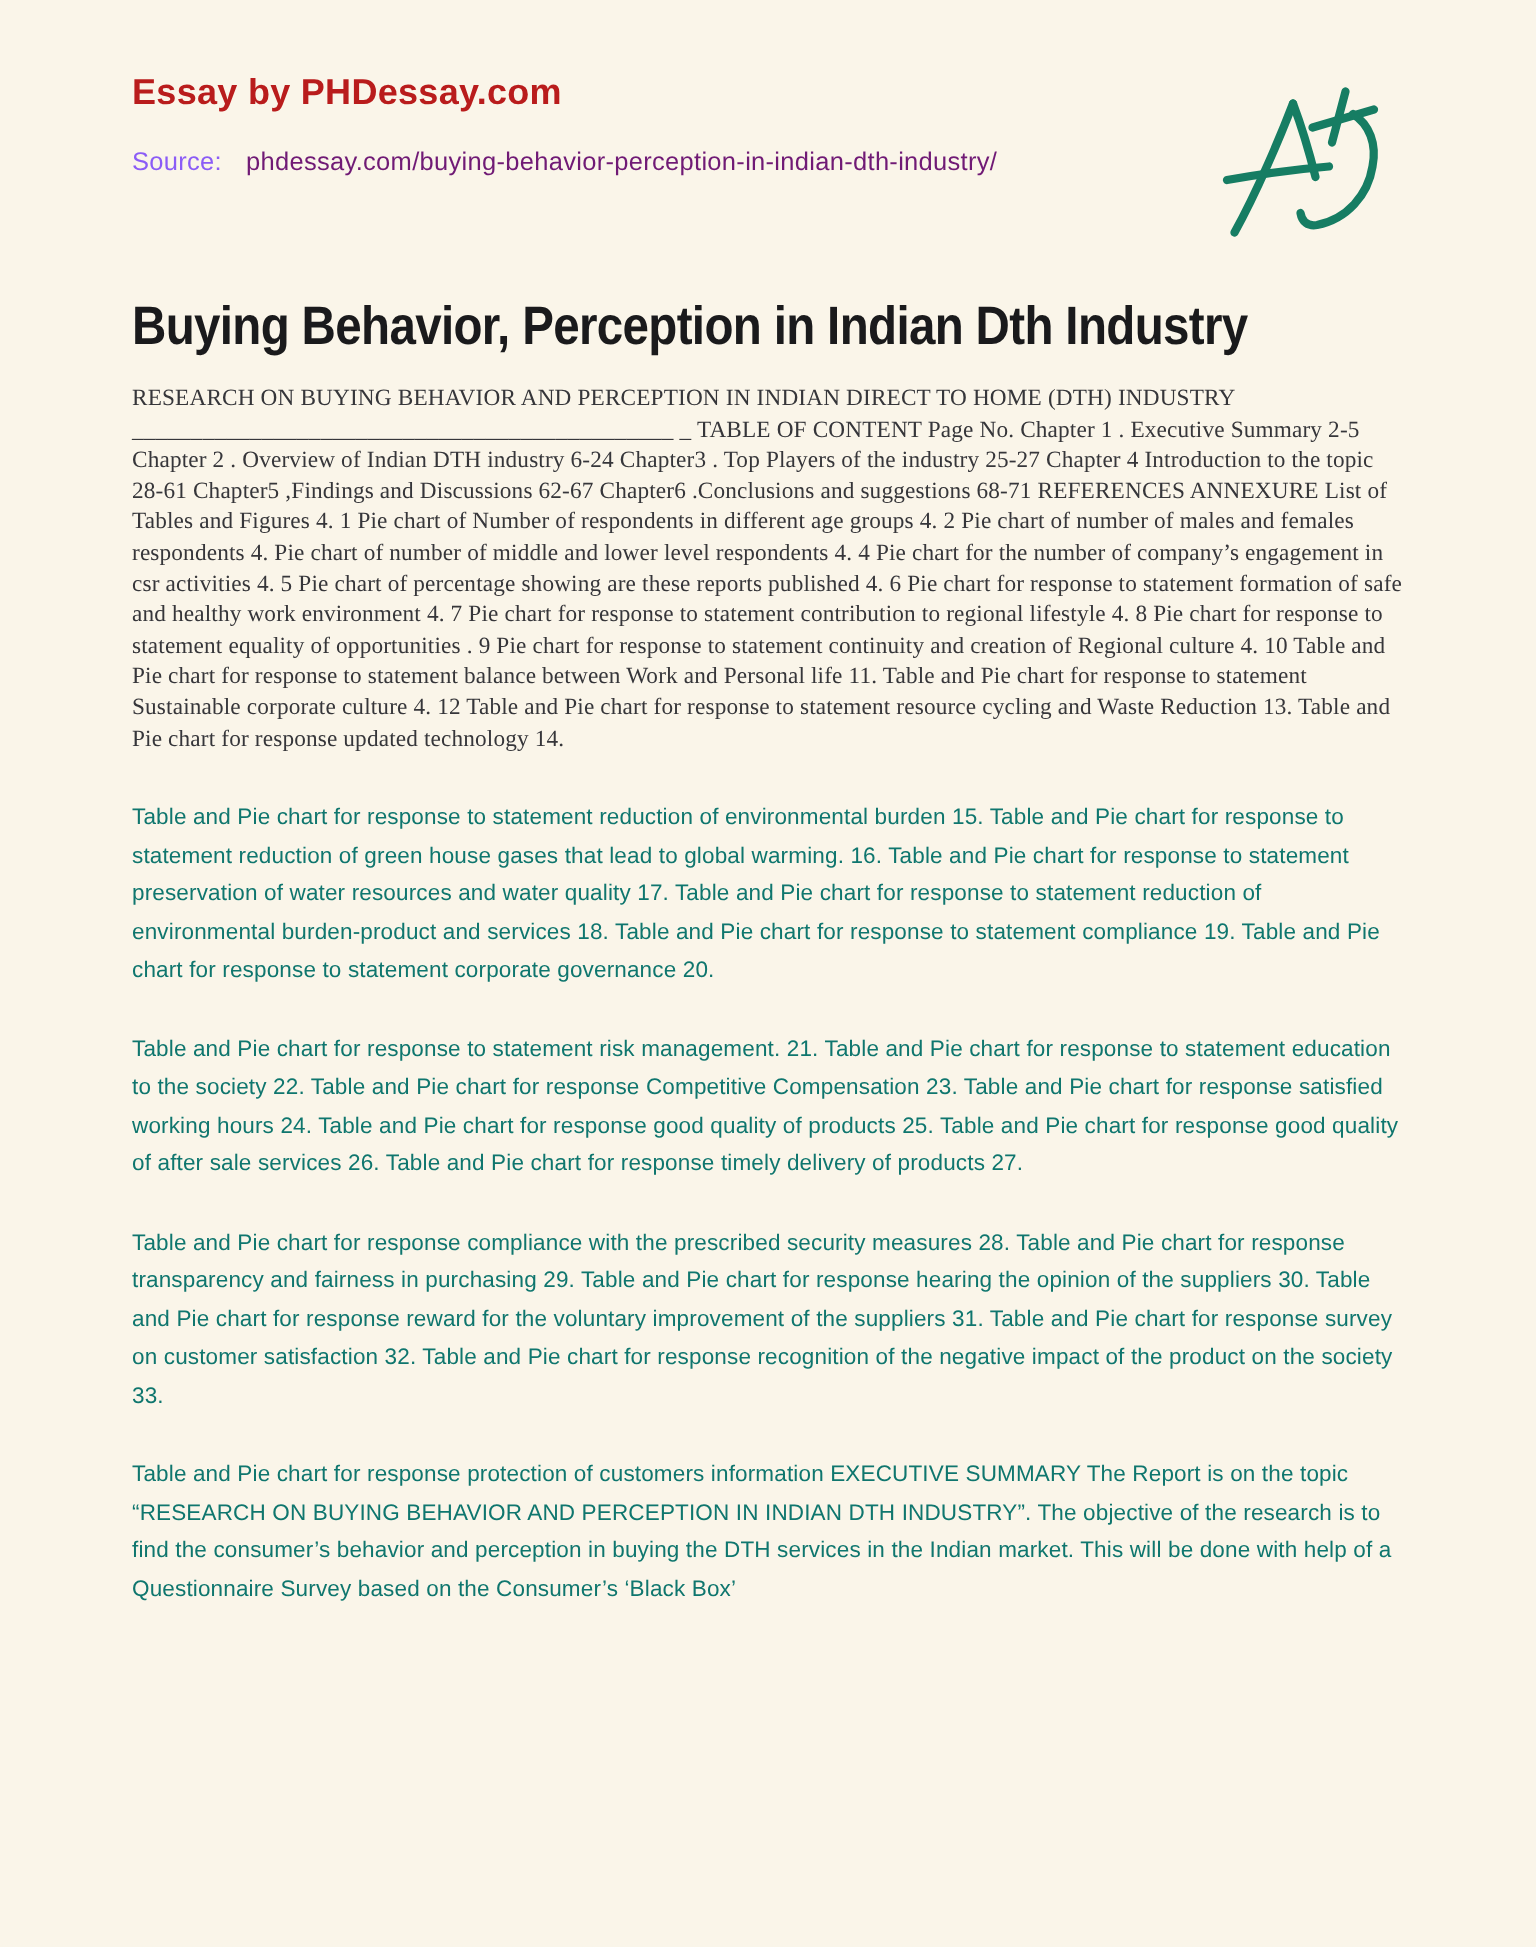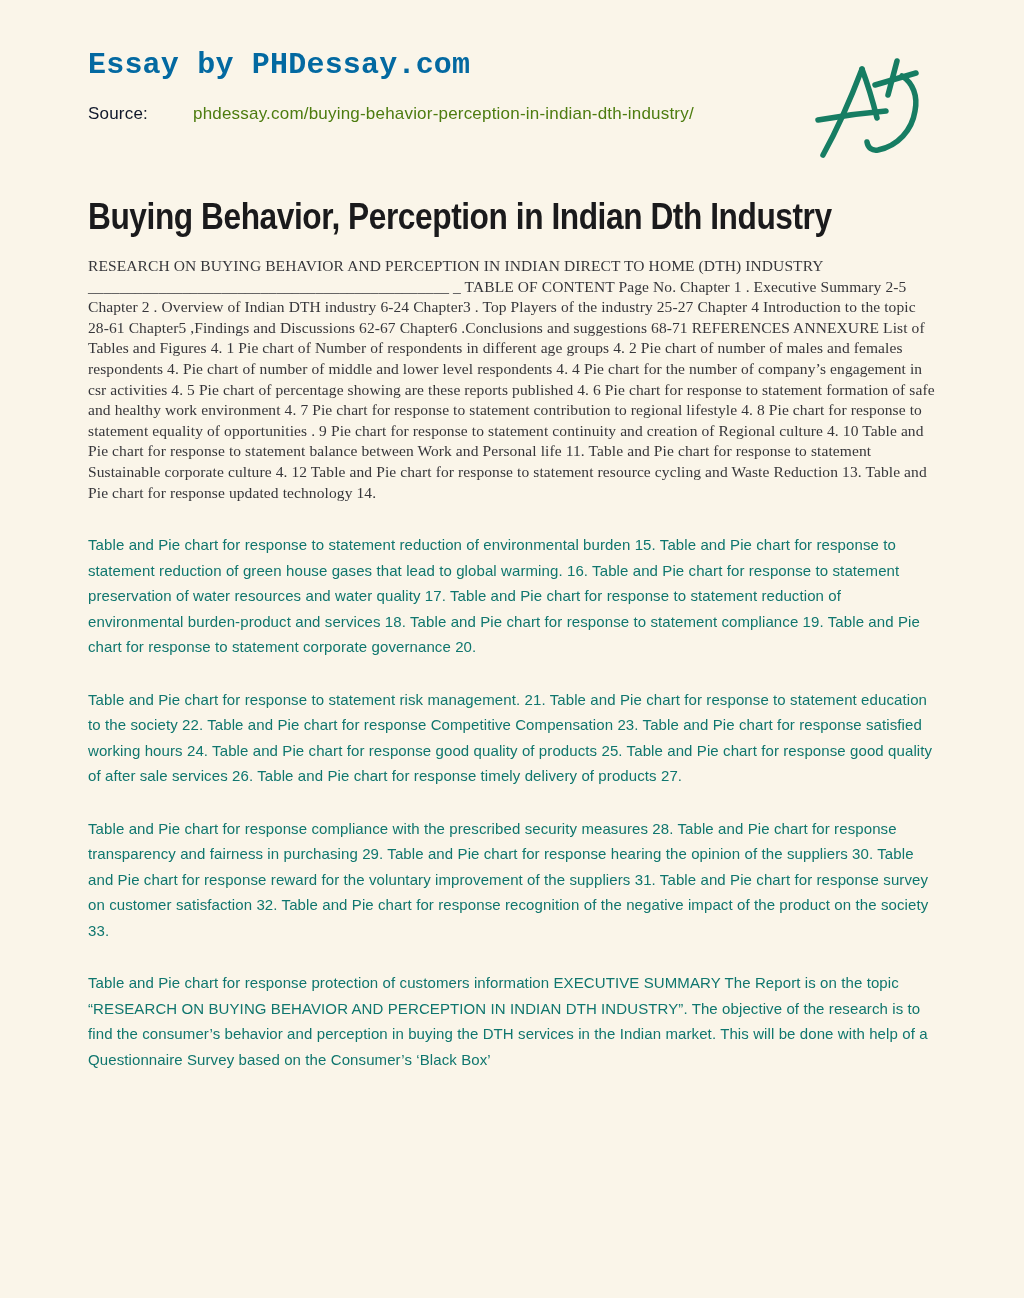--- a/index.html
+++ b/index.html
@@ -21,40 +21,38 @@
     padding: 48px 88px 40px 88px;
     background: #faf5e9;
     overflow: hidden;
   }
   .header {
     position: relative;
     min-height: 128px;
   }
   .site-title {
     margin: 0;
-    font-size: 30px;
+    font-size: 24px;
     font-weight: 700;
     letter-spacing: 0.2px;
-    color: #0369a1;
-    font-family: Liberation Mono, monospace;
+    color: #b91c1c;
   }
   .source-line {
     margin-top: 22px;
     font-size: 17px;
     letter-spacing: 0.2px;
   }
   .source-label {
-    color: #0f172a;
-    margin-right: 6px;
+    color: #8b5cf6;
+    margin-right: 16px;
   }
   .source-link {
-    color: #4d7c0f;
+    color: #701a75;
     text-decoration: none;
     cursor: pointer;
-    margin-left: 39px;
   }
   .logo {
     position: absolute;
     top: 8px;
     right: -26px;
     width: 150px;
     height: 122px;
   }
   .logo svg { display: block; }
   .doc-title {

